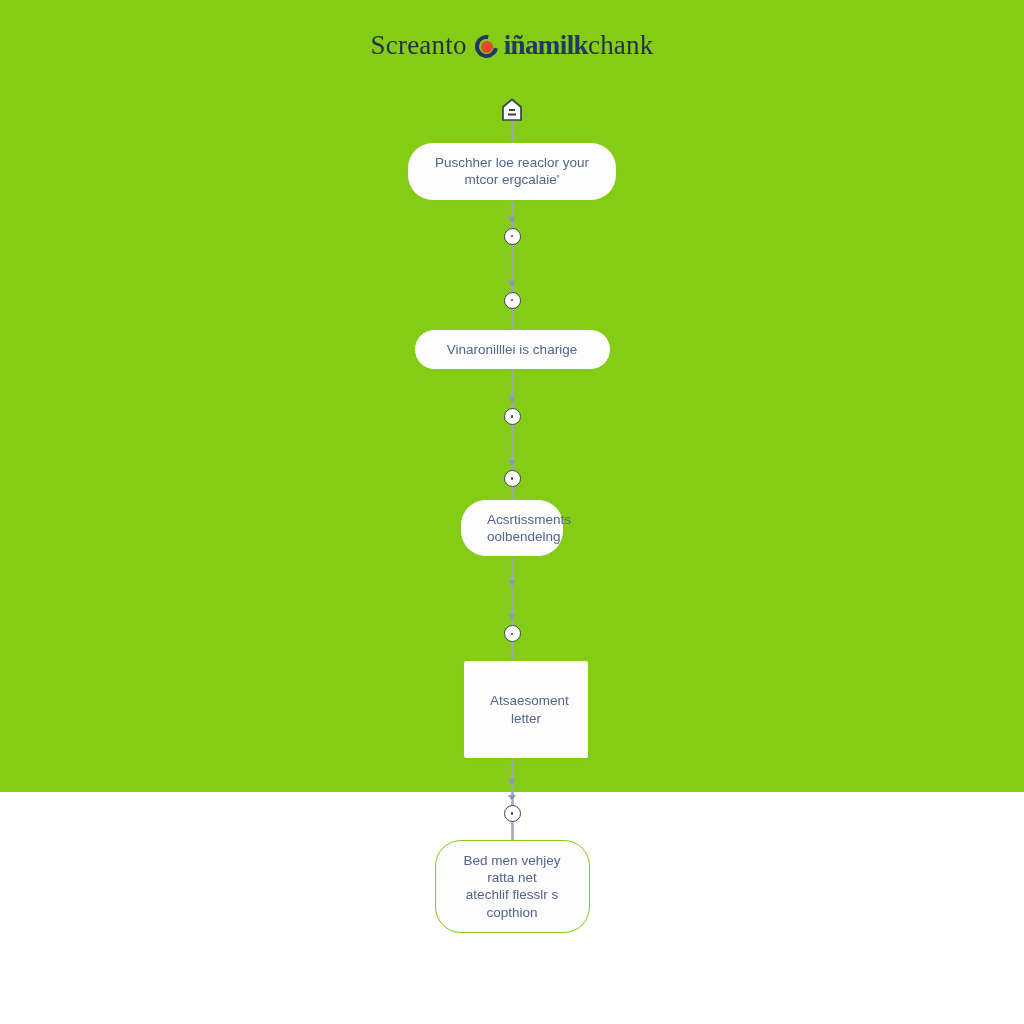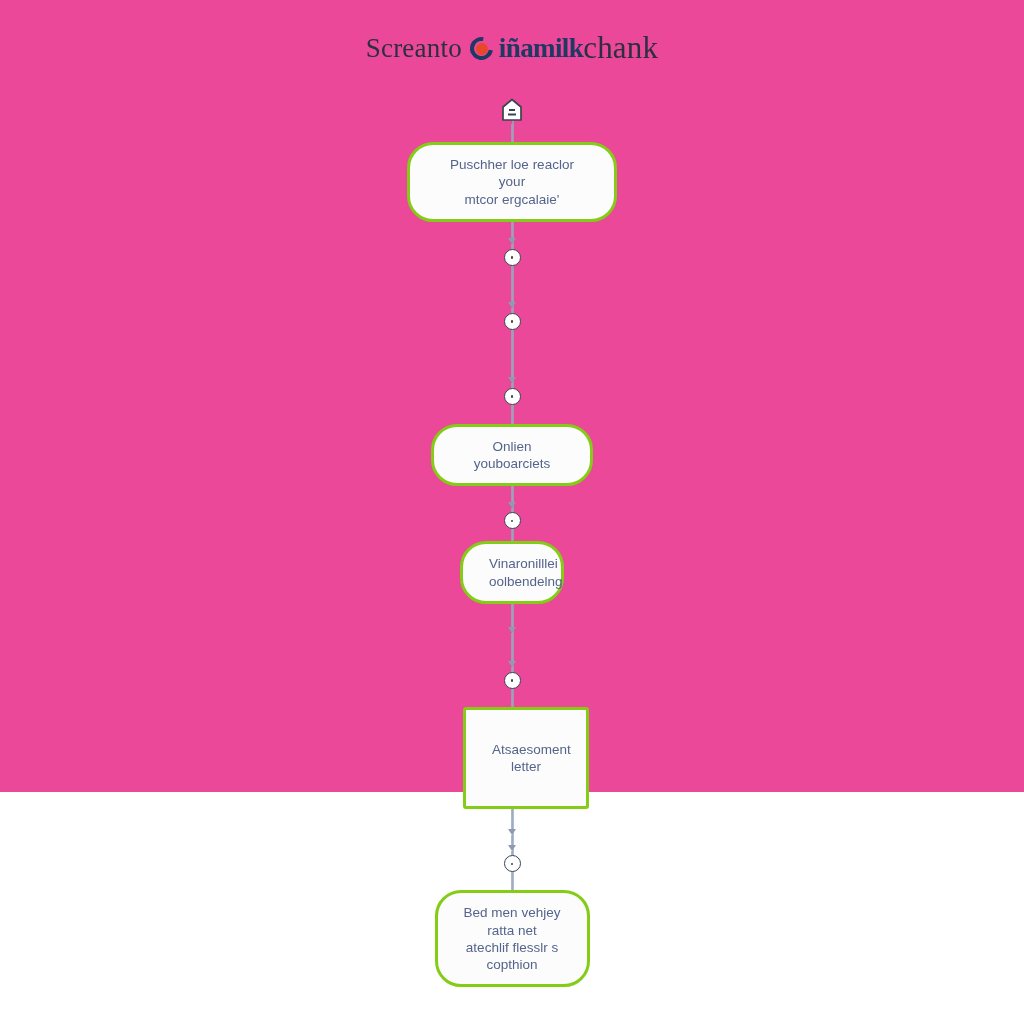--- a/index.html
+++ b/index.html
@@ -9,21 +9,21 @@
     height: 1024px;
     background: #ffffff;
     font-family: "Liberation Sans", sans-serif;
     overflow: hidden;
   }
 
   #page {
     position: relative;
     width: 1024px;
     height: 792px;
-    background: #ec4899;
+    background: #84cc16;
   }
 
   
   .brand-header {
     position: absolute;
     top: 30px;
     left: 0;
     width: 1024px;
     display: flex;
     align-items: center;
@@ -64,21 +64,21 @@
   }
   .brand-word-mid {
     font-family: "Liberation Serif", serif;
     font-size: 27px;
     font-weight: 700;
     color: #1f3864;
     letter-spacing: -0.6px;
   }
   .brand-word-right {
     font-family: "Liberation Serif", serif;
-    font-size: 31px;
+    font-size: 27px;
     font-weight: 400;
     color: #2a3040;
     letter-spacing: 0.2px;
   }
 
   
   .flow {
     position: absolute;
     top: 96px;
     left: 0;
@@ -103,21 +103,21 @@
   .node-row {
     position: relative;
     z-index: 2;
     display: flex;
     justify-content: center;
     width: 100%;
   }
 
   .node {
     background: #fcfcfd;
-    border: 3px solid #84cc16;
+    border: 1px solid #84cc16;
     color: #54648a;
     font-size: 13.5px;
     line-height: 1.28;
     text-align: center;
     padding: 11px 26px;
     border-radius: 26px;
     box-shadow: 0 1px 2px rgba(120,130,155,0.05);
     white-space: pre-line;
   }
   .node.rect {
@@ -231,51 +231,51 @@
       <div class="arrow-head"></div>
       <div class="conn-line" style="height:5px"></div>
     </div>
     <div class="marker">
         <span class="pip"></span>
       </div>
     <div class="conn">
       <div class="conn-line" style="height:20px"></div>
     </div>
 
+    <div class="node-row">
+      <div class="node" style="width:197px">Vinaronilllei is charige</div>
+    </div>
 
     <div class="conn">
       <div class="conn-line" style="height:27px"></div>
       <div class="arrow-head"></div>
       <div class="conn-line" style="height:5px"></div>
     </div>
     <div class="marker">
         <span class="pip"></span>
       </div>
     <div class="conn">
       <div class="conn-line" style="height:19px"></div>
     </div>
 
-    <div class="node-row">
-      <div class="node" style="width:162px">Onlien youboarciets</div>
-    </div>
 
     <div class="conn">
       <div class="conn-line" style="height:16px"></div>
       <div class="arrow-head"></div>
       <div class="conn-line" style="height:4px"></div>
     </div>
     <div class="marker">
         <span class="pip"></span>
       </div>
     <div class="conn">
       <div class="conn-line" style="height:12px"></div>
     </div>
 
     <div class="node-row">
-      <div class="node" style="width:104px">Vinaronilllei
+      <div class="node" style="width:104px">Acsrtissments
 oolbendelng</div>
     </div>
 
     <div class="conn">
       <div class="conn-line" style="height:23px"></div>
       <div class="arrow-head"></div>
     </div>
 
 
     <div class="conn">

